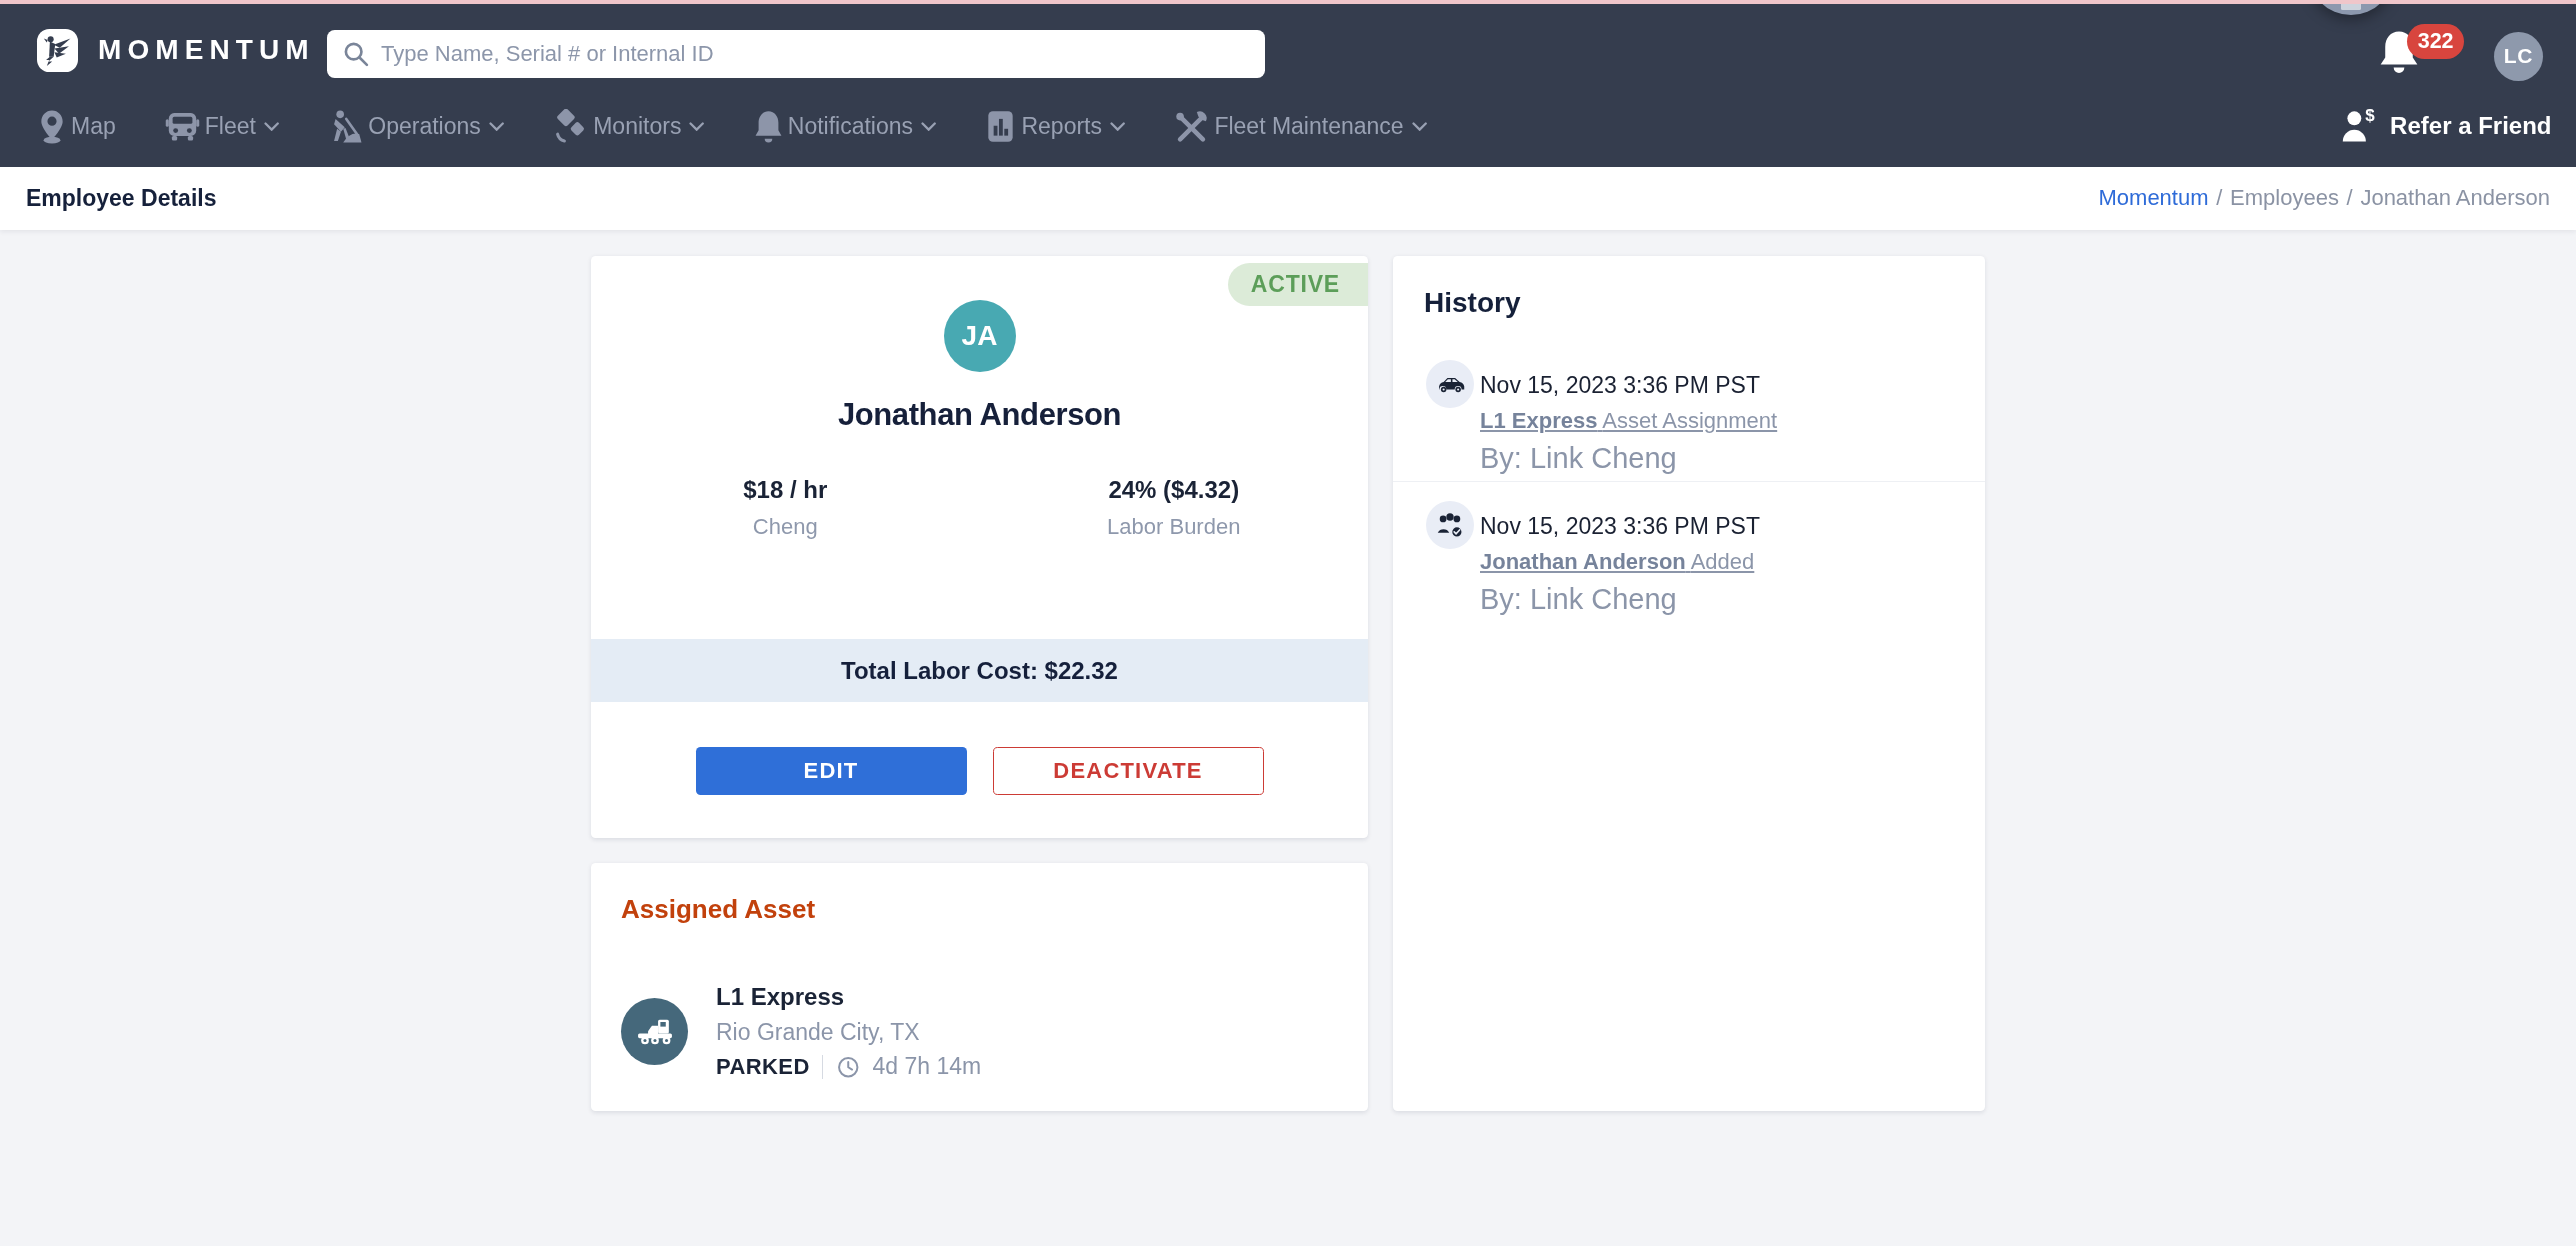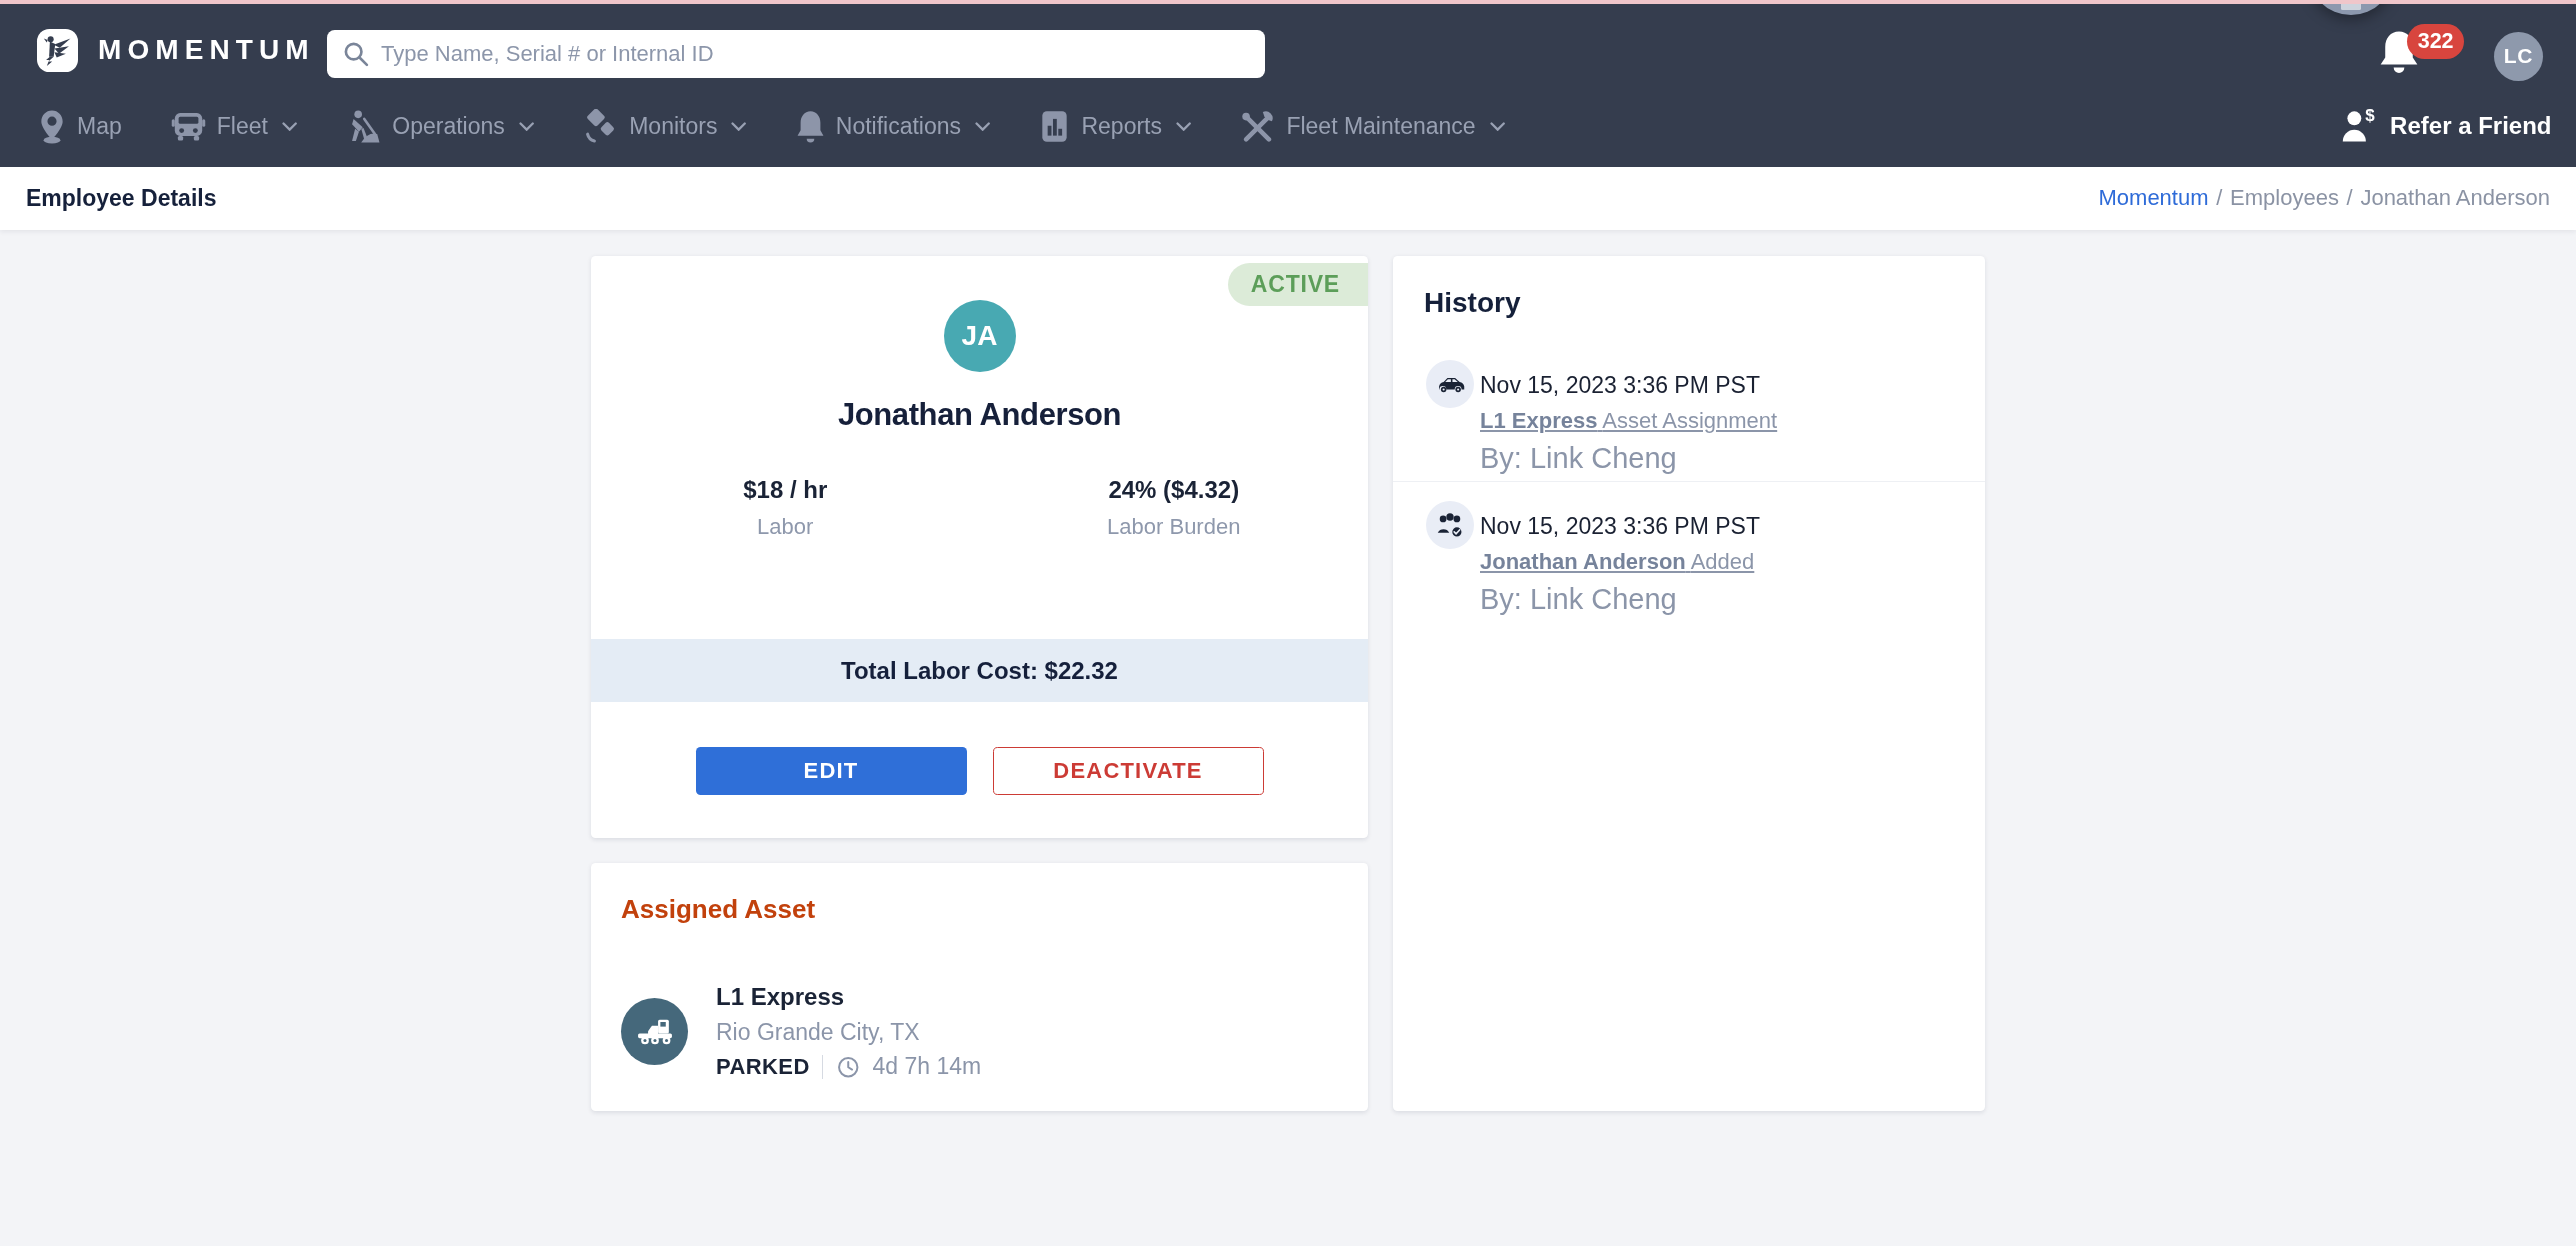--- a/index.html
+++ b/index.html
@@ -24,21 +24,21 @@
     border-radius:7.7px; display:flex; align-items:center; padding:0 15.3px; gap:10.7px; }
   .search-box input { border:none; outline:none; flex:1; font-size:22px; color:#3a4358; font-family:"Liberation Sans",sans-serif; background:transparent; }
   .search-box input::placeholder { color:#8c96aa; }
   .bell-wrap { position:absolute; left:2379px; top:23px; width:84px; height:61px; cursor:pointer; }
   .badge { position:absolute; left:28px; top:-3.1px; height:35px; min-width:51px; background:#d8453e; border-radius:17.6px;
     color:#ffffff; font-size:21.5px; font-weight:bold; display:flex; align-items:center; justify-content:center; padding:0 10.7px; }
   .avatar-top { position:absolute; left:2494px; top:28px; width:49px; height:49px; border-radius:50%;
     background:#8e99ac; color:#ffffff; font-size:21px; font-weight:bold; letter-spacing:0.8px;
     display:flex; align-items:center; justify-content:center; cursor:pointer; }
   .nav-row { position:absolute; left:38px; top:84px; height:77px; display:flex; align-items:center; gap:49px; }
-  .nav-item { display:flex; align-items:center; gap:11px; color:#99a1b3; font-size:23px; cursor:pointer; white-space:nowrap; }
+  .nav-item { display:flex; align-items:center; gap:5px; color:#99a1b3; font-size:23px; cursor:pointer; white-space:nowrap; }
   .nav-item svg { flex:0 0 auto; }
   .chev { margin-left:3.1px; }
   .refer { position:absolute; right:24.5px; top:84px; height:77px; display:flex; align-items:center; gap:10.7px;
     color:#ffffff; font-size:24px; font-weight:bold; cursor:pointer; }
   
   .crumb-bar { position:absolute; top:166px; left:0; width:100%; height:64px; background:#ffffff;
     box-shadow:0 2.3px 4.6px rgba(25,35,60,.07); display:flex; align-items:center; justify-content:space-between;
     padding:0 26px; z-index:30; }
   .page-title { font-size:23px; font-weight:bold; color:#16213b; }
   .crumbs { font-size:22px; color:#8b93a4; display:flex; gap:7.7px; }
@@ -248,21 +248,21 @@
 </div>
 
 <div class="card main-card">
   <div class="status-pill">ACTIVE</div>
   <div class="emp-center">
     <div class="emp-avatar">JA</div>
     <div class="emp-name">Jonathan Anderson</div>
     <div class="stats">
       <div class="stat">
         <div class="stat-value">$18 / hr</div>
-        <div class="stat-label">Labor</div>
+        <div class="stat-label">Cheng</div>
       </div>
       <div class="stat">
         <div class="stat-value">24% ($4.32)</div>
         <div class="stat-label">Labor Burden</div>
       </div>
     </div>
   </div>
   <div class="total-bar">Total Labor Cost: $22.32</div>
   <div class="btn-row">
     <button class="btn btn-edit">EDIT</button>

